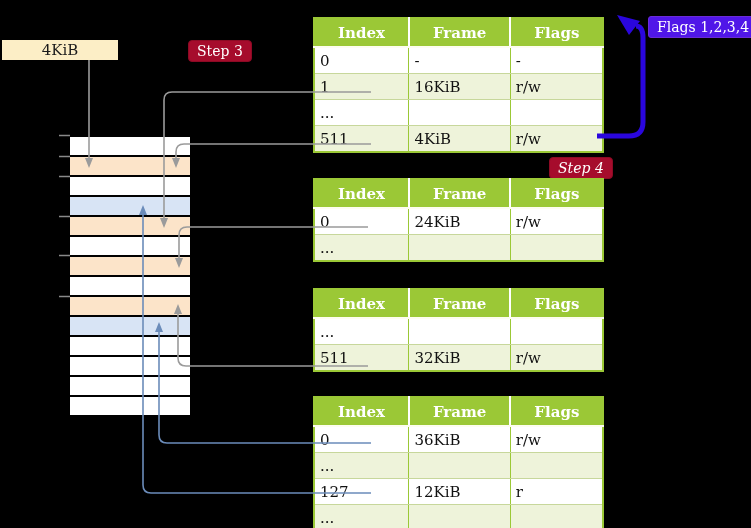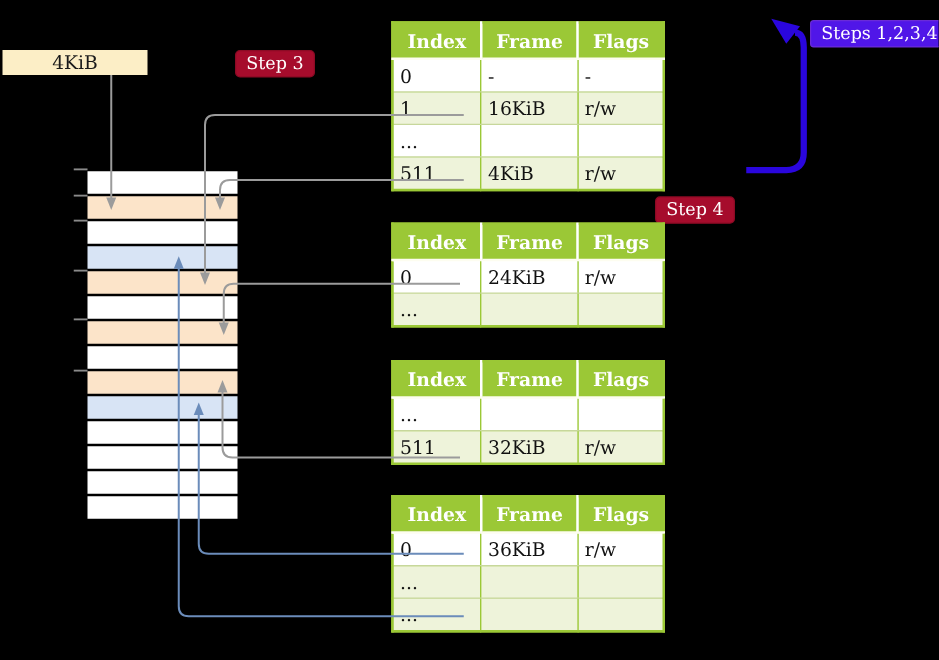--- a/index.html
+++ b/index.html
@@ -16,21 +16,21 @@
   
   .memcol{position:absolute;left:70px;top:137px;width:120px;}
   .mem-row{height:18px;margin-bottom:2px;}
   .mem-row.white{background:#ffffff;}
   .mem-row.peach{background:#fce4c9;}
   .mem-row.blue{background:#d8e4f5;}
   
   table.ptable{position:absolute;left:313px;border-collapse:collapse;background:#9bc836;
                border:2px solid #9bc836;font-size:15px;color:#111;table-layout:fixed;}
   .ptable th{background:#9bc836;color:#fff;font-weight:bold;text-align:left;
-             padding:0 11px;height:27px;border-right:2px solid #fff;border-bottom:2px solid #fdfdf0;
+             padding:0 23px;height:27px;border-right:2px solid #fff;border-bottom:2px solid #fdfdf0;
              font-size:15px;}
   .ptable th:last-child{border-right:none;border-radius:13px;}
   .ptable td{background:#fff;padding:0 5px;height:25px;border-right:1px solid #9bc836;
              border-bottom:1px solid #c7d79b;vertical-align:middle;}
   .ptable td:last-child{border-right:none;}
   .ptable tr.alt td{background:#eef3da;}
   .ptable td.hl{background:#ffff8f;}
   .overlay{position:absolute;left:0;top:0;pointer-events:none;}
 </style>
 </head>
@@ -39,23 +39,23 @@
 <div class="stage">
 
   <div class="kib-label">
     <span>4KiB</span>
   </div>
 
   <div class="badge crimson" style="left:188px;top:40px;">
     <span>Step 3</span>
   </div>
   <div class="badge violet" style="left:648px;top:16px;">
-    <span>Steps 1,2,3,4</span>
-  </div>
-  <div class="badge crimson" style="left:524px;top:157px;">
+    <span>Flags 1,2,3,4</span>
+  </div>
+  <div class="badge crimson" style="left:549px;top:157px;font-style:italic;">
     <span>Step 4</span>
   </div>
 
   <div class="memcol">
       <div class="mem-row white"></div>
       <div class="mem-row peach"></div>
       <div class="mem-row white"></div>
       <div class="mem-row blue"></div>
       <div class="mem-row peach"></div>
       <div class="mem-row white"></div>
@@ -168,20 +168,25 @@
     </tr>
     <tr>
       <td>0</td>
       <td>36KiB</td>
       <td>r/w</td>
     </tr>
     <tr class="alt">
       <td>...</td>
       <td></td>
       <td></td>
+    </tr>
+    <tr>
+      <td>127</td>
+      <td>12KiB</td>
+      <td>r</td>
     </tr>
     <tr class="alt">
       <td>...</td>
       <td></td>
       <td></td>
     </tr>
   </tbody>
     </table>
 
   <svg class="overlay" width="751" height="528" viewBox="0 0 751 528">

